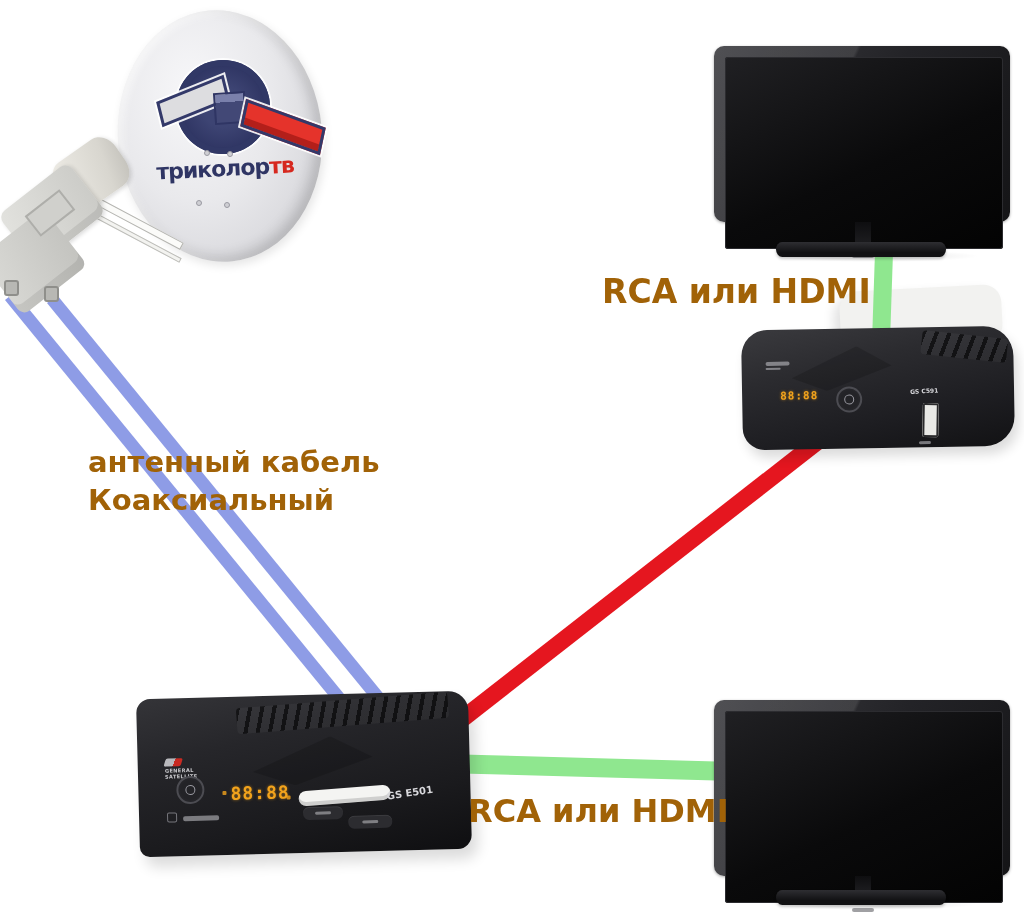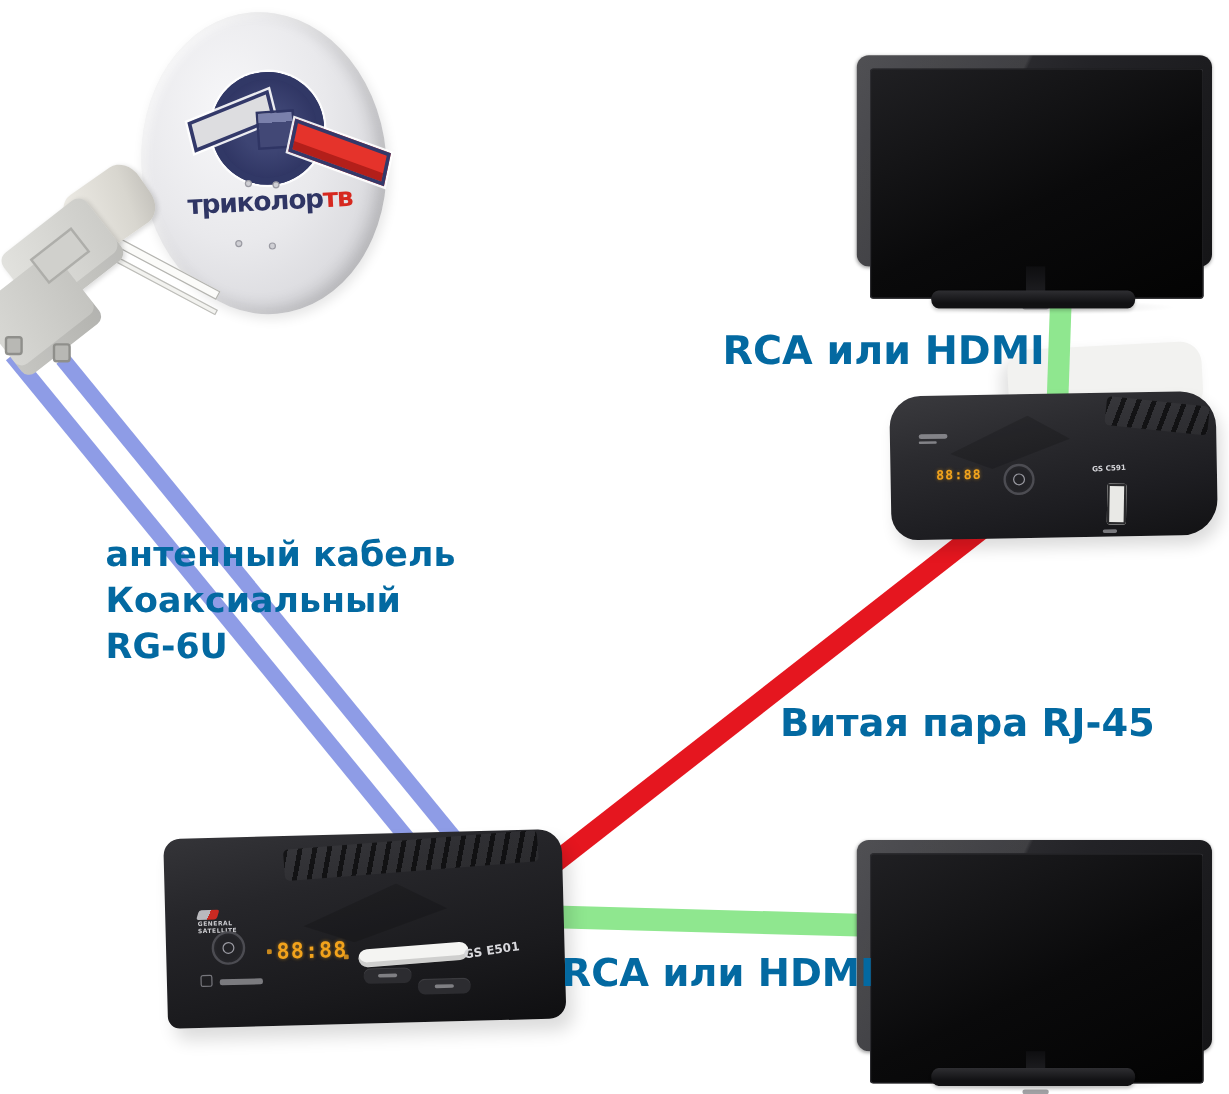--- a/index.html
+++ b/index.html
@@ -5,21 +5,21 @@
   html,body{margin:0;padding:0;background:#fff;}
   *{box-sizing:border-box;}
   .canvas{position:relative;width:1024px;height:912px;background:#ffffff;overflow:hidden;
           font-family:"DejaVu Sans","Liberation Sans",sans-serif;}
   .abs{position:absolute;}
 
   
   .cable-layer{position:absolute;left:0;top:0;z-index:2;}
 
   
-  .lbl{position:absolute;z-index:6;font-weight:bold;color:#0369a1;white-space:nowrap;}
+  .lbl{position:absolute;z-index:6;font-weight:bold;color:#a16207;white-space:nowrap;}
   .lbl-coax{left:88px;top:443px;font-size:29px;line-height:38px;}
   .lbl-rca-top{left:602px;top:272px;font-size:33px;}
   .lbl-tp{left:650px;top:583px;font-size:32px;}
   .lbl-rca-bot{left:468px;top:792px;font-size:32px;}
 
   
   .dish{left:118px;top:10px;width:204px;height:252px;border-radius:50%;z-index:3;
         background:radial-gradient(ellipse at 38% 32%,#f7f7f9 0%,#e9e9ec 45%,#d9d9dd 75%,#c3c3c8 100%);
         box-shadow:inset -6px -4px 14px rgba(0,0,0,0.18), inset 3px 3px 8px rgba(255,255,255,0.9), 2px 4px 10px rgba(0,0,0,0.10);
         transform:rotate(-5deg);}
@@ -187,19 +187,17 @@
     <div class="led-dot" style="left:148px;top:100px;"></div>
     <div class="card-slot" style="left:160px;top:94px;"></div>
     <div class="rx-btn" style="left:164px;top:112px;width:40px;"></div>
     <div class="rx-btn" style="left:209px;top:122px;width:44px;"></div>
     <div class="model-tag" style="left:248px;top:95px;font-size:10px;transform:rotate(-7deg);">GS E501</div>
   </div>
 
   <div class="lbl lbl-coax">
     <div>антенный кабель</div>
     <div>Коаксиальный</div>
-    <div>RG-6U</div>
   </div>
   <div class="lbl lbl-rca-top">RCA или HDMI</div>
-  <div class="lbl lbl-tp">Витая пара RJ-45</div>
   <div class="lbl lbl-rca-bot">RCA или HDMI</div>
 
 </div>
 
 </body></html>

